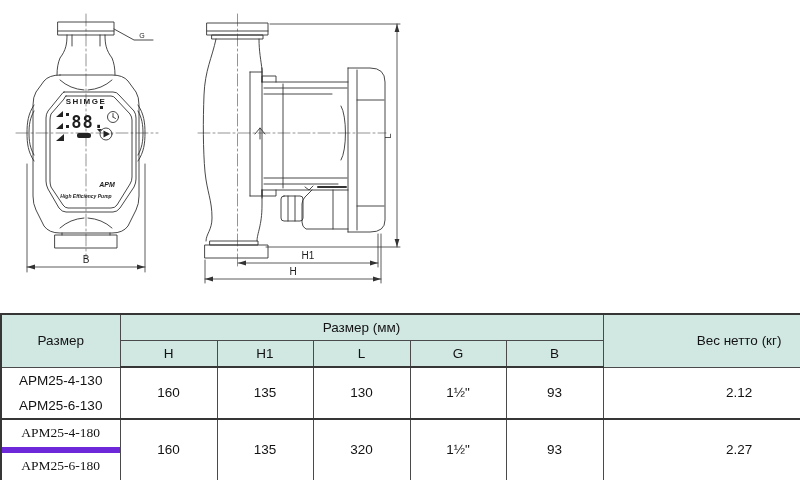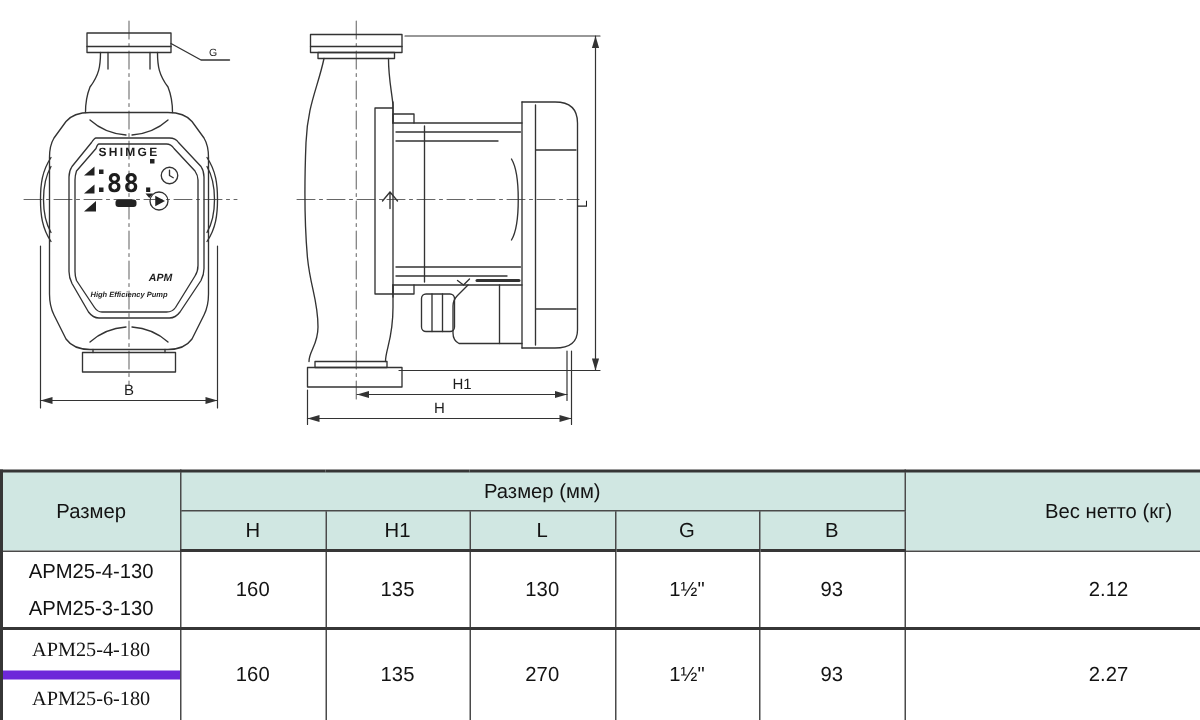--- a/index.html
+++ b/index.html
@@ -213,35 +213,35 @@
       <th>H1</th>
       <th>L</th>
       <th>G</th>
       <th>B</th>
     </tr>
   </thead>
   <tbody>
     <tr class="group-1">
       <td class="model-cell">
         <div class="mline m1">APM25-4-130</div>
-        <div class="mline m2">APM25-3-130</div>
+        <div class="mline m2">APM25-6-130</div>
       </td>
       <td>160</td>
       <td>135</td>
       <td>130</td>
       <td>1½"</td>
       <td>93</td>
       <td>2.12</td>
     </tr>
     <tr class="group-2">
       <td class="model-cell">
         <div class="mline m1">APM25-4-180</div>
         <div class="mline m2">APM25-6-180</div>
       </td>
       <td>160</td>
       <td>135</td>
-      <td>270</td>
+      <td>320</td>
       <td>1½"</td>
       <td>93</td>
       <td>2.27</td>
     </tr>
   </tbody>
 </table>
 
 </body></html>

